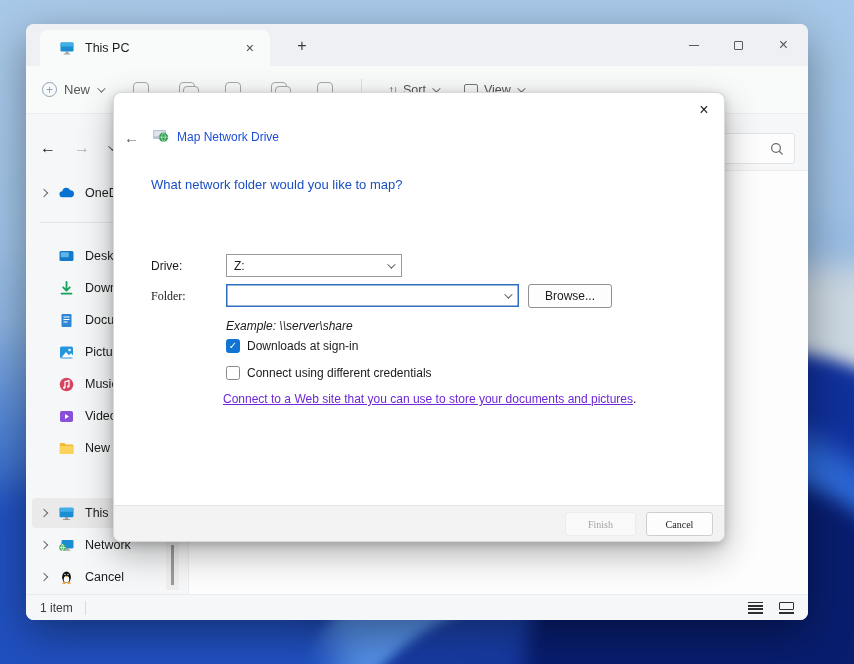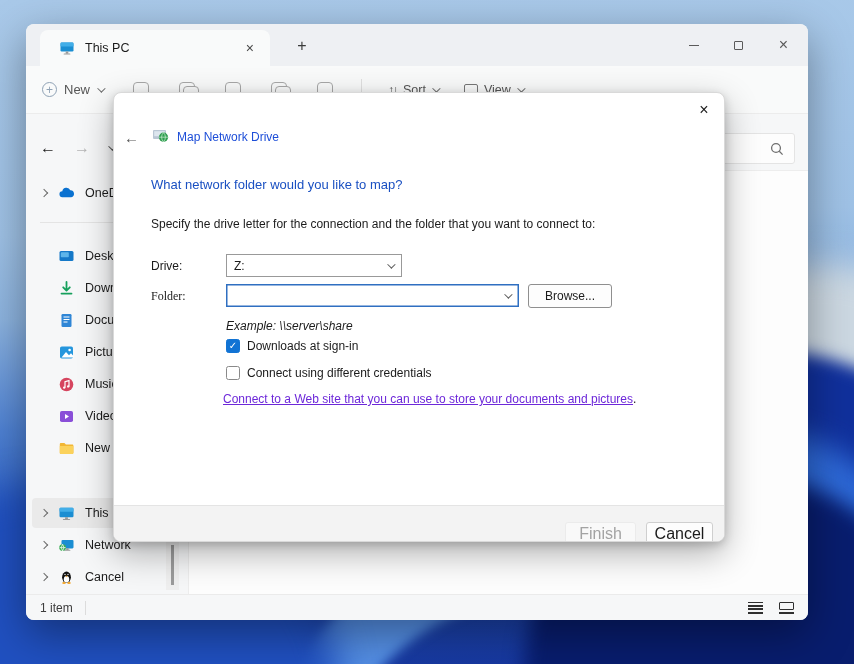--- a/index.html
+++ b/index.html
@@ -116,22 +116,22 @@
   .example { position:absolute; left:112px; top:226px; font-size:12px;font-style:italic; }
   .cbrow { position:absolute; left:112px; display:flex; align-items:center; gap:7px; font-size:12px; }
   .cb1 { top:246px; } .cb2 { top:273px; }
   .cbox { width:14px; height:14px; border:1px solid #8a8a8a; border-radius:2.5px; background:#fff;
     display:flex; align-items:center; justify-content:center; }
   .cbox.on { background:#1173d4; border-color:#1173d4; color:#fff; font-size:10px; line-height:1; }
   .weblink { position:absolute; left:109px; top:299px; font-size:12px; }
   .weblink a { color:#6d28d9; text-decoration:underline; }
   .weblink .dot { color:#1b1b1b; }
   .dlg-footer { position:absolute; left:0; right:0; bottom:0; height:36px; background:#f3f3f3; border-top:1px solid #e4e4e4; }
-  .btn { position:absolute; top:16px; height:24px; border-radius:3px; font-size:16px;
-    display:flex; align-items:center; justify-content:center; }
+  .btn { position:absolute; top:6px; height:24px; border-radius:3px; font-size:10px;
+    display:flex; align-items:center; justify-content:center;font-family:Liberation Serif, serif; }
   .btn-finish { left:451px; width:71px; background:#f9f9f9; border:1px solid #ebebeb; color:#a3a3a3; }
   .btn-cancel { left:532px; width:67px; background:#fdfdfd; border:1px solid #cfcfcf; color:#1b1b1b; }
 </style>
 </head>
 <body>
 
 <div class="desktop">
   <div class="petal petal-gray"></div>
   <div class="petal petal-navy"></div>
   <div class="petal petal-mid"></div>
@@ -375,21 +375,20 @@
           <rect x="1" y="3" width="13" height="9" rx="1" fill="#b9c6d4"></rect>
           <rect x="2.2" y="4.2" width="10.6" height="5" fill="#dde6ee"></rect>
           <circle cx="11.5" cy="10.2" r="4.6" fill="#2f9e4f"></circle>
           <path d="M6.9 10.2h9.2M11.5 5.6a6.5 6.5 0 0 1 0 9.2M11.5 5.6a6.5 6.5 0 0 0 0 9.2" stroke="#bfe8c9" stroke-width=".8" fill="none"></path>
         </svg>
     </span>
     <span class="dlg-title">Map Network Drive</span>
   </div>
 
   <div class="dlg-heading">What network folder would you like to map?</div>
-  <div class="dlg-sub">Specify the drive letter for the connection and the folder that you want to connect to:</div>
 
   <div class="frm-label" style="top:166px;">Drive:</div>
   <div class="combo combo-drive">
     <span>Z:</span>
     <span class="chev chev-down"></span>
   </div>
 
   <div class="frm-label" style="top:196px;font-family:Liberation Serif, serif;">Folder:</div>
   <div class="combo combo-folder">
     <span></span>

